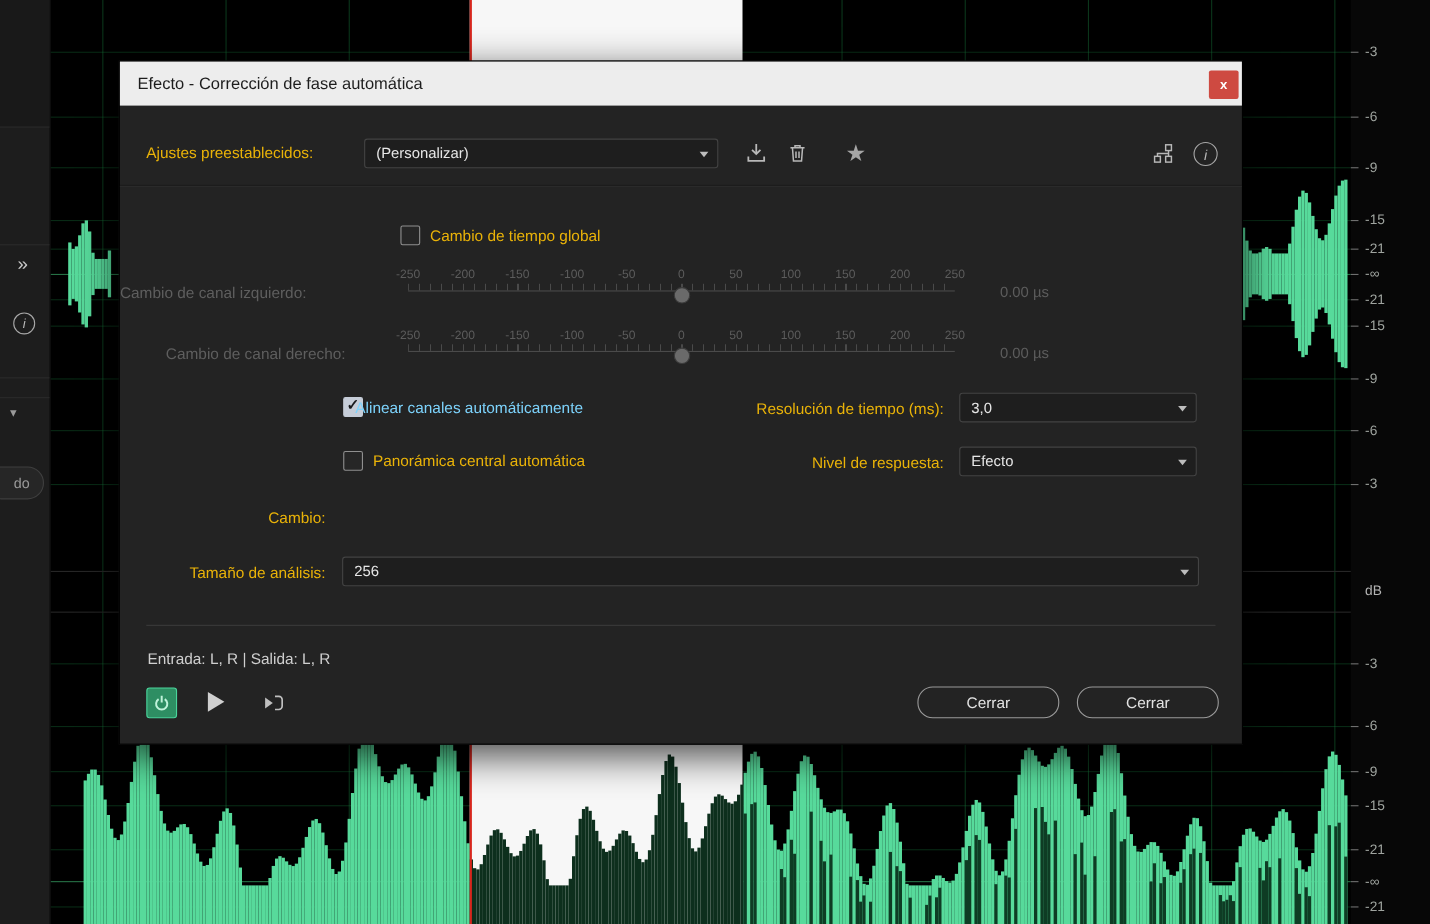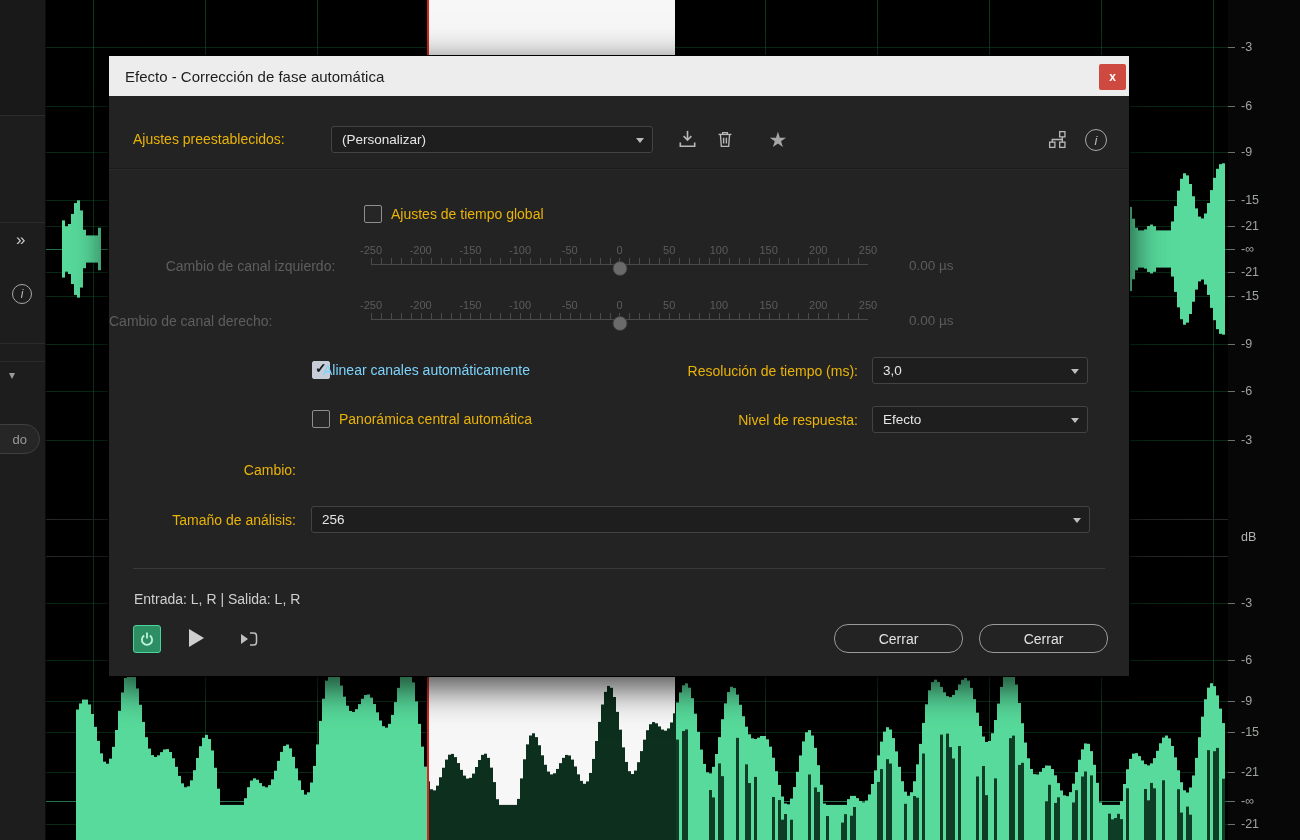--- a/index.html
+++ b/index.html
@@ -728,43 +728,43 @@
             <path d="M17.5 9v3H6v3M17.5 12v3"></path>
         </svg>
       </div>
       <div class="icon-btn" style="left:975px;top:32px">
         <div class="info-circle" style="width:20px;height:20px;font-size:13px">
           <span>i</span>
         </div>
       </div>
 
       <div class="checkbox" style="left:255px;top:109px"></div>
-      <span class="lbl" style="position:absolute;left:282px;top:110px">Ajustes de tiempo global</span>
-
-      <span class="lbl-dim" style="position:absolute;left:18px;top:162px;width:247px;text-align:center">Cambio de canal izquierdo:</span>
+      <span class="lbl" style="position:absolute;left:282px;top:110px">Cambio de tiempo global</span>
+
+      <span class="lbl-dim" style="position:absolute;left:0;top:162px;width:247px;text-align:left">Cambio de canal izquierdo:</span>
       <div class="slider" style="top:148px">
         <div class="snums">
             <span class="snum" style="left: 0%;">-250</span>
             <span class="snum" style="left: 10%;">-200</span>
             <span class="snum" style="left: 20%;">-150</span>
             <span class="snum" style="left: 30%;">-100</span>
             <span class="snum" style="left: 40%;">-50</span>
             <span class="snum" style="left: 50%;">0</span>
             <span class="snum" style="left: 60%;">50</span>
             <span class="snum" style="left: 70%;">100</span>
             <span class="snum" style="left: 80%;">150</span>
             <span class="snum" style="left: 90%;">200</span>
             <span class="snum" style="left: 100%;">250</span>
           </div>
         <div class="sticks"></div>
         <div class="sknob"></div>
       </div>
       <span class="slider-value" style="left:800px;top:162px">0.00 µs</span>
 
-      <span class="lbl-dim" style="position:absolute;left:0;top:217px;width:247px;text-align:left">Cambio de canal derecho:</span>
+      <span class="lbl-dim" style="position:absolute;left:0;top:217px;width:247px;text-align:center">Cambio de canal derecho:</span>
       <div class="slider" style="top:203px">
         <div class="snums">
             <span class="snum" style="left: 0%;">-250</span>
             <span class="snum" style="left: 10%;">-200</span>
             <span class="snum" style="left: 20%;">-150</span>
             <span class="snum" style="left: 30%;">-100</span>
             <span class="snum" style="left: 40%;">-50</span>
             <span class="snum" style="left: 50%;">0</span>
             <span class="snum" style="left: 60%;">50</span>
             <span class="snum" style="left: 70%;">100</span>

